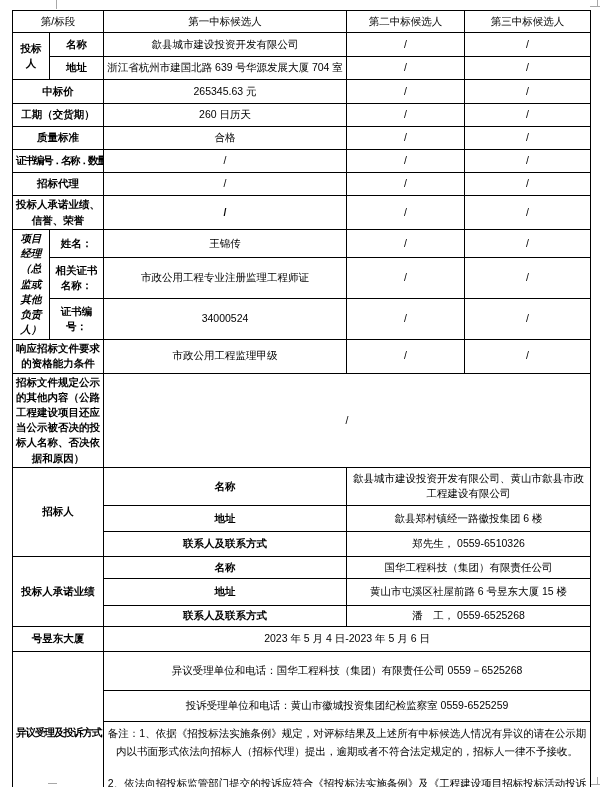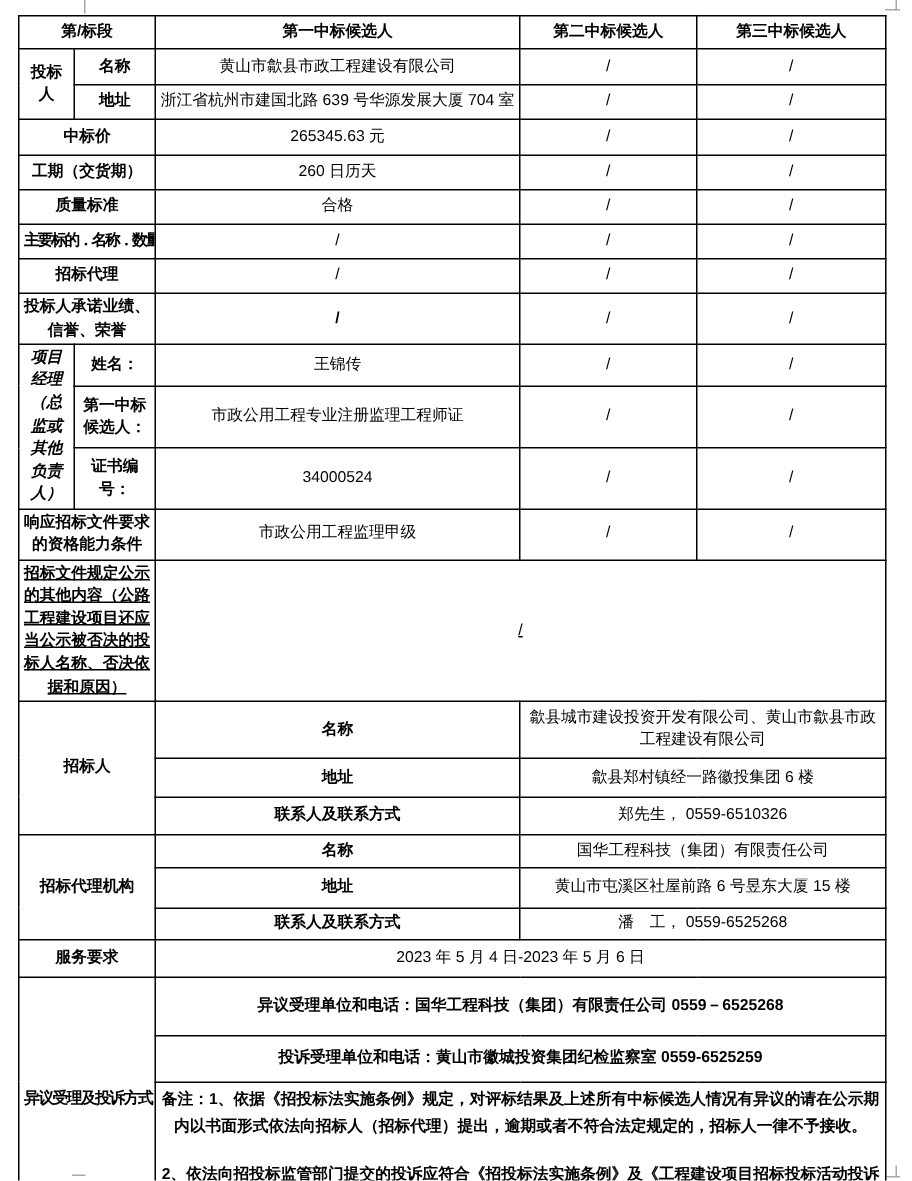--- a/index.html
+++ b/index.html
@@ -21,30 +21,30 @@
     border:1px solid #000;
     padding:1px 3px;
     font-size:10.5px;
     line-height:1.45;
     text-align:center;
     vertical-align:middle;
     overflow:hidden;
     word-break:break-all;
   }
   td.lbl{font-weight:bold;}
-  td.hdr{font-weight:bold;font-size:11px;}
-  td.left{text-align:left;padding-left:6px;padding-right:6px;font-weight:bold;}
+  td.hdr{font-weight:normal;font-size:11px;}
+  td.left{text-align:left;padding-left:6px;padding-right:6px;}
   td.boldval{font-weight:bold;}
   .squeeze{white-space:nowrap;letter-spacing:-1px;}
   .squeeze2{white-space:nowrap;letter-spacing:-1.5px;font-size:10px;}
   .smalllbl{font-size:10px;line-height:1.5;font-style:italic;}
   tr.r22{height:22px;} tr.r24{height:24px;} tr.r23{height:23px;}
   tr.r25{height:25px;} tr.r26{height:26px;} tr.r27{height:27px;}
   tr.r21{height:21px;} tr.r31{height:31px;} tr.r34{height:34px;}
-  tr.r38{height:38px;} tr.r39{height:39px;} tr.r89{height:89px;text-decoration:underline;}
+  tr.r38{height:38px;} tr.r39{height:39px;} tr.r89{height:89px;}
   tr.r91{height:91px;}
   .notes div{margin:0;padding:2px 0;}
   .notes div + div{margin-top:10px;}
   .note-line{line-height:1.7;}
   .corner{position:absolute;background:#a8a8a8;}
   .c-tl{left:56px;top:0;width:1px;height:9px;}
   .c-tr-v{left:597px;top:0;width:1px;height:7px;}
   .c-tr-h{left:590px;top:6px;width:10px;height:1px;}
   .c-bl{left:48px;top:783px;width:9px;height:1px;}
   .c-br-h{left:591px;top:784px;width:9px;height:1px;}
@@ -73,21 +73,21 @@
       <tr class="r22">
     <td colspan="2" class="hdr">第/标段</td>
     <td class="hdr">第一中标候选人</td>
     <td class="hdr">第二中标候选人</td>
     <td class="hdr">第三中标候选人</td>
   </tr>
 
   <tr class="r24">
     <td rowspan="2" class="lbl">投标人</td>
     <td class="lbl">名称</td>
-    <td>黄山市歙县市政工程建设有限公司</td>
+    <td>歙县城市建设投资开发有限公司</td>
     <td>/</td>
     <td>/</td>
   </tr>
   <tr class="r23">
     <td class="lbl">地址</td>
     <td>浙江省杭州市建国北路 639 号华源发展大厦 704 室</td>
     <td>/</td>
     <td>/</td>
   </tr>
 
@@ -106,21 +106,21 @@
   </tr>
 
   <tr class="r23">
     <td colspan="2" class="lbl">质量标准</td>
     <td>合格</td>
     <td>/</td>
     <td>/</td>
   </tr>
 
   <tr class="r23">
-    <td colspan="2" class="lbl squeeze2">主要标的．名称．数量</td>
+    <td colspan="2" class="lbl squeeze2">证书编号．名称．数量</td>
     <td>/</td>
     <td>/</td>
     <td>/</td>
   </tr>
 
   <tr class="r23">
     <td colspan="2" class="lbl">招标代理</td>
     <td>/</td>
     <td>/</td>
     <td>/</td>
@@ -134,21 +134,21 @@
   </tr>
 
   <tr class="r23">
     <td rowspan="3" class="lbl smalllbl">项目经理（总监或其他负责人）</td>
     <td class="lbl">姓名：</td>
     <td>王锦传</td>
     <td>/</td>
     <td>/</td>
   </tr>
   <tr class="r34">
-    <td class="lbl">第一中标候选人：</td>
+    <td class="lbl">相关证书名称：</td>
     <td>市政公用工程专业注册监理工程师证</td>
     <td>/</td>
     <td>/</td>
   </tr>
   <tr class="r25">
     <td class="lbl">证书编号：</td>
     <td>34000524</td>
     <td>/</td>
     <td>/</td>
   </tr>
@@ -173,35 +173,35 @@
   <tr class="r26">
     <td class="lbl">地址</td>
     <td colspan="2">歙县郑村镇经一路徽投集团 6 楼</td>
   </tr>
   <tr class="r25">
     <td class="lbl">联系人及联系方式</td>
     <td colspan="2">郑先生， 0559-6510326</td>
   </tr>
 
   <tr class="r22">
-    <td colspan="2" rowspan="3" class="lbl">招标代理机构</td>
+    <td colspan="2" rowspan="3" class="lbl">投标人承诺业绩</td>
     <td class="lbl">名称</td>
     <td colspan="2">国华工程科技（集团）有限责任公司</td>
   </tr>
   <tr class="r27">
     <td class="lbl">地址</td>
     <td colspan="2">黄山市屯溪区社屋前路 6 号昱东大厦 15 楼</td>
   </tr>
   <tr class="r21">
     <td class="lbl">联系人及联系方式</td>
     <td colspan="2">潘　工， 0559-6525268</td>
   </tr>
 
   <tr class="r25">
-    <td colspan="2" class="lbl">服务要求</td>
+    <td colspan="2" class="lbl">号昱东大厦</td>
     <td colspan="3">2023 年 5 月 4 日-2023 年 5 月 6 日</td>
   </tr>
 
   <tr class="r39">
     <td colspan="2" rowspan="3" class="lbl squeeze">异议受理及投诉方式</td>
     <td colspan="3" class="left">异议受理单位和电话：国华工程科技（集团）有限责任公司 0559－6525268</td>
   </tr>
   <tr class="r31">
     <td colspan="3" class="left">投诉受理单位和电话：黄山市徽城投资集团纪检监察室 0559-6525259</td>
   </tr>

